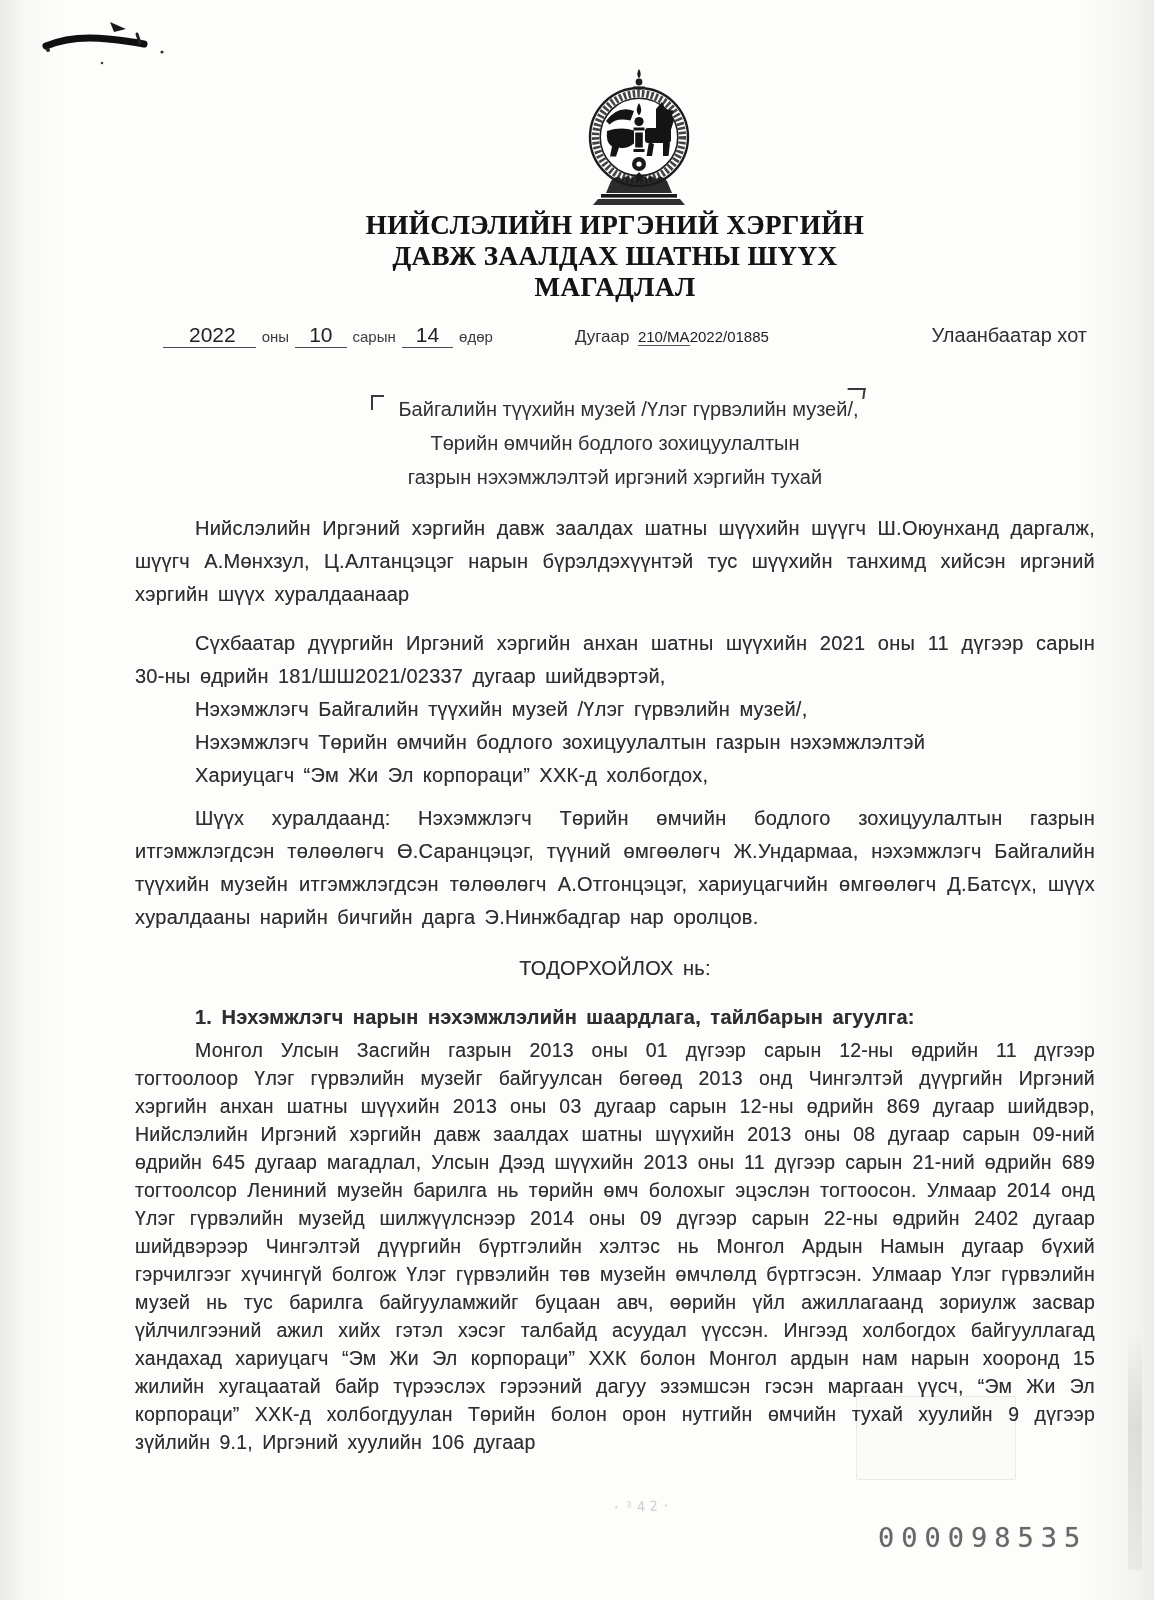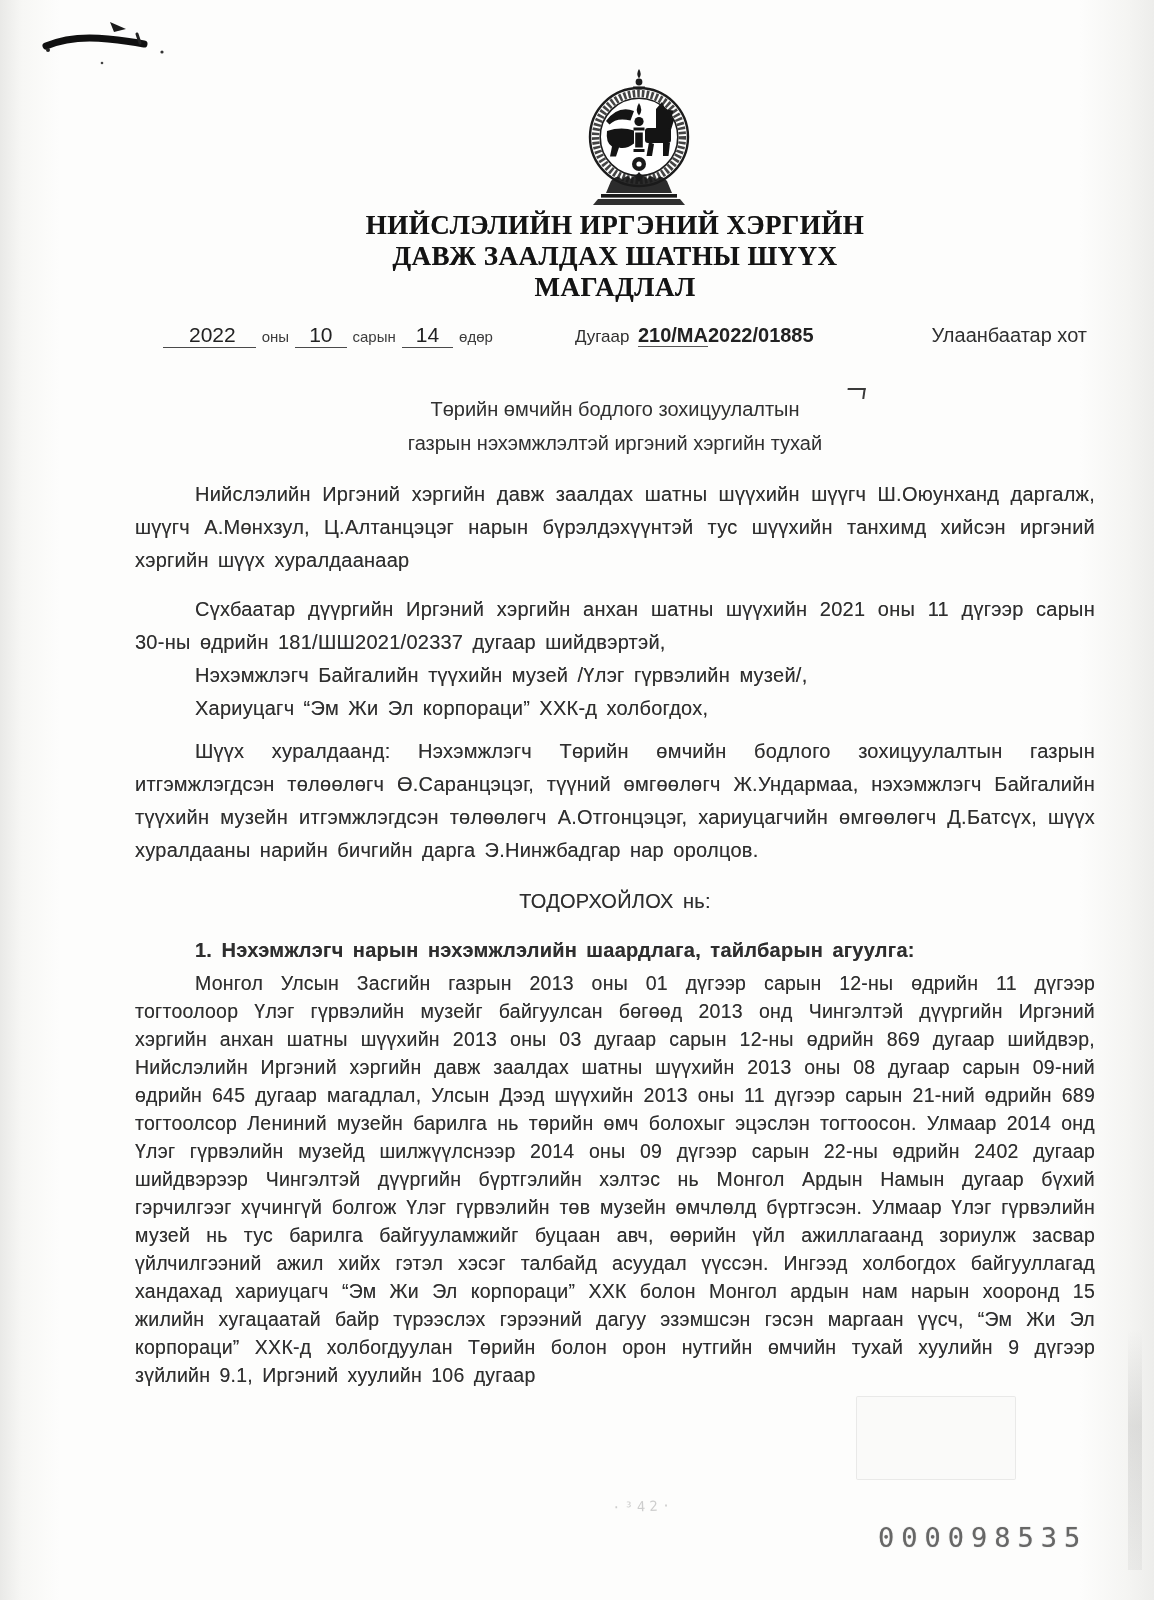--- a/index.html
+++ b/index.html
@@ -21,21 +21,21 @@
     font-size:27px;line-height:31px;letter-spacing:.5px;color:#141414;
     text-shadow:0 0 .5px rgba(0,0,0,.55);
   }
   
   .dateline{display:flex;align-items:baseline;margin-top:20px;padding-left:28px;padding-right:8px;}
   .dl-label{font-size:15px;color:#3c3c3c;margin:0 6px;}
   .dl-num{font-size:21px;color:#222;border-bottom:1.5px solid #4a4a4a;padding:0 14px;}
   .dl-num.year{padding:0 20px 0 26px;}
   .dl-doc{margin-left:76px;white-space:nowrap;}
   .dl-doc .dl-doclabel{font-size:17px;color:#2f2f2f;margin-right:4px;}
-  .dl-docnum{font-size:20px;color:#222;font-weight:bold;}
+  .dl-docnum{font-size:15px;color:#222;}
   .dl-docnum .u{border-bottom:1.6px solid #555;}
   .dl-city{margin-left:auto;font-size:20px;color:#2f2f2f;}
   
   .caption{position:relative;margin-top:44px;text-align:center;font-size:20px;line-height:34px;color:#303030;}
   .corner-open{display:inline-block;width:11px;height:13px;border-top:2px solid #3a3a3a;border-left:2px solid #3a3a3a;margin-right:14px;vertical-align:6px;}
   .corner-close{position:absolute;left:712px;top:-4px;width:16px;height:9px;border-top:2px solid #3a3a3a;border-right:2px solid #3a3a3a;transform:skewX(-8deg);}
   
   .body-text p{
     margin:0;font-size:20px;line-height:33px;color:#2e2e2e;
     text-align:justify;letter-spacing:.25px;word-spacing:3.5px;
@@ -135,29 +135,31 @@
       <span class="dl-label">өдөр</span>
       <span class="dl-doc">
         <span class="dl-doclabel">Дугаар</span>
         <span class="dl-docnum"><span class="u">210/МА</span><span>2022/01885</span></span>
       </span>
       <span class="dl-city">Улаанбаатар хот</span>
     </div>
 
     <div class="caption">
       <div class="corner-close"></div>
+      <div><span class="corner-open"></span><span>Байгалийн түүхийн музей /Үлэг гүрвэлийн музей/,</span></div>
       <div>Төрийн өмчийн бодлого зохицуулалтын</div>
       <div>газрын нэхэмжлэлтэй иргэний хэргийн тухай</div>
     </div>
 
     <div class="body-text">
       <p class="indent mt1">Нийслэлийн Иргэний хэргийн давж заалдах шатны шүүхийн шүүгч Ш.Оюунханд даргалж, шүүгч А.Мөнхзул, Ц.Алтанцэцэг нарын бүрэлдэхүүнтэй тус шүүхийн танхимд хийсэн иргэний хэргийн шүүх хуралдаанаар</p>
 
       <p class="indent mt2">Сүхбаатар дүүргийн Иргэний хэргийн анхан шатны шүүхийн 2021 оны 11 дүгээр сарын 30-ны өдрийн 181/ШШ2021/02337 дугаар шийдвэртэй,</p>
       <p class="indent">Нэхэмжлэгч Байгалийн түүхийн музей /Үлэг гүрвэлийн музей/,</p>
+      <p class="indent">Нэхэмжлэгч Төрийн өмчийн бодлого зохицуулалтын газрын нэхэмжлэлтэй</p>
       <p class="indent">Хариуцагч “Эм Жи Эл корпораци” ХХК-д холбогдох,</p>
 
       <p class="indent mt3">Шүүх хуралдаанд: Нэхэмжлэгч Төрийн өмчийн бодлого зохицуулалтын газрын итгэмжлэгдсэн төлөөлөгч Ө.Саранцэцэг, түүний өмгөөлөгч Ж.Ундармаа, нэхэмжлэгч Байгалийн түүхийн музейн итгэмжлэгдсэн төлөөлөгч А.Отгонцэцэг, хариуцагчийн өмгөөлөгч Д.Батсүх, шүүх хуралдааны нарийн бичгийн дарга Э.Нинжбадгар нар оролцов.</p>
 
       <p class="center-title">ТОДОРХОЙЛОХ нь:</p>
 
       <p class="indent bold mt2">1. Нэхэмжлэгч нарын нэхэмжлэлийн шаардлага, тайлбарын агуулга:</p>
       <p class="indent sec-body">Монгол Улсын Засгийн газрын 2013 оны 01 дүгээр сарын 12-ны өдрийн 11 дүгээр тогтоолоор Үлэг гүрвэлийн музейг байгуулсан бөгөөд 2013 онд Чингэлтэй дүүргийн Иргэний хэргийн анхан шатны шүүхийн 2013 оны 03 дугаар сарын 12-ны өдрийн 869 дугаар шийдвэр, Нийслэлийн Иргэний хэргийн давж заалдах шатны шүүхийн 2013 оны 08 дугаар сарын 09-ний өдрийн 645 дугаар магадлал, Улсын Дээд шүүхийн 2013 оны 11 дүгээр сарын 21-ний өдрийн 689 тогтоолсор Лениний музейн барилга нь төрийн өмч болохыг эцэслэн тогтоосон. Улмаар 2014 онд Үлэг гүрвэлийн музейд шилжүүлснээр 2014 оны 09 дүгээр сарын 22-ны өдрийн 2402 дугаар шийдвэрээр Чингэлтэй дүүргийн бүртгэлийн хэлтэс нь Монгол Ардын Намын дугаар бүхий гэрчилгээг хүчингүй болгож Үлэг гүрвэлийн төв музейн өмчлөлд бүртгэсэн. Улмаар Үлэг гүрвэлийн музей нь тус барилга байгууламжийг буцаан авч, өөрийн үйл ажиллагаанд зориулж засвар үйлчилгээний ажил хийх гэтэл хэсэг талбайд асуудал үүссэн. Ингээд холбогдох байгууллагад хандахад хариуцагч “Эм Жи Эл корпораци” ХХК болон Монгол ардын нам нарын хооронд 15 жилийн хугацаатай байр түрээслэх гэрээний дагуу эзэмшсэн гэсэн маргаан үүсч, “Эм Жи Эл корпораци” ХХК-д холбогдуулан Төрийн болон орон нутгийн өмчийн тухай хуулийн 9 дүгээр зүйлийн 9.1, Иргэний хуулийн 106 дугаар</p>
     </div>
 

